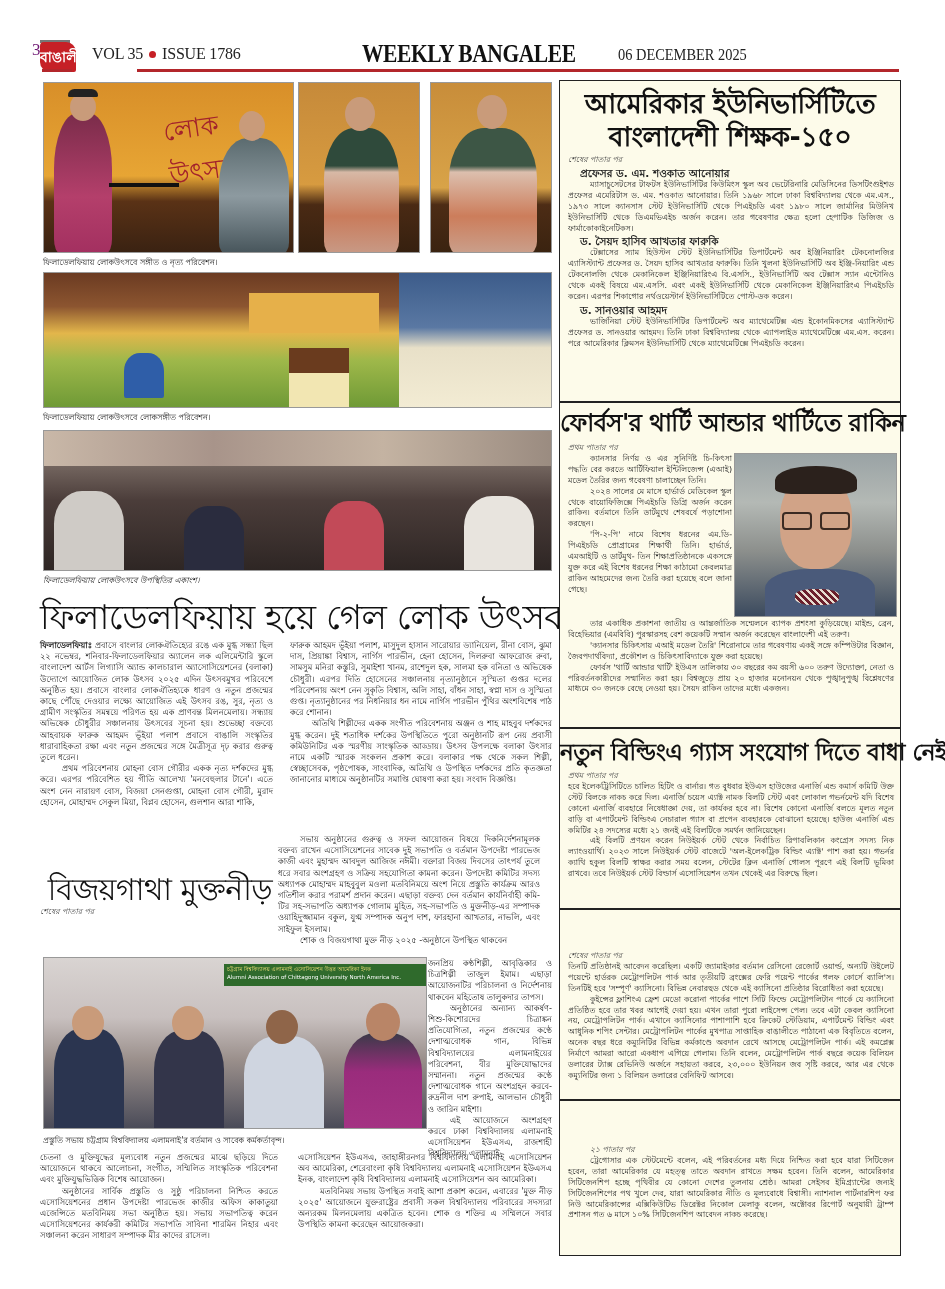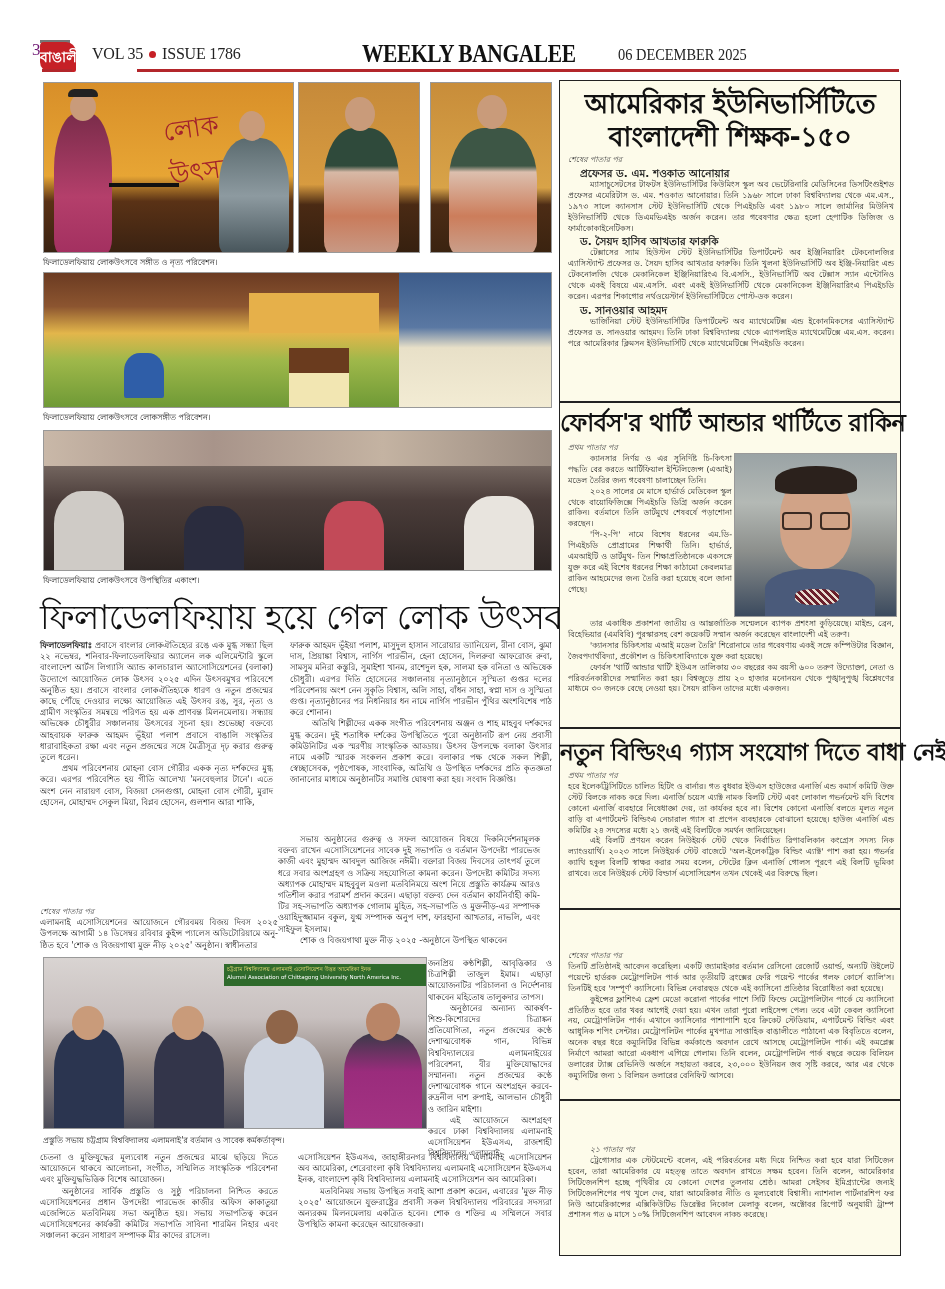--- a/index.html
+++ b/index.html
@@ -93,38 +93,38 @@
 </div>
 <div class="caption" style="left:43px;top:411px;">ফিলাডেলফিয়ায় লোকউৎসবে লোকসঙ্গীত পরিবেশন।</div>
 
 <div class="photo ph-audience" style="left:43px;top:430px;width:509px;height:141px;">
   <div style="position:absolute;left:0;top:0;width:509px;height:35px;background:linear-gradient(90deg,#c9b8a8,#a8948a,#c4b3a2,#9a8b80);"></div>
   <div style="position:absolute;left:10px;top:60px;width:70px;height:81px;background:#cfcbc6;border-radius:40% 40% 0 0;"></div>
   <div style="position:absolute;left:140px;top:75px;width:60px;height:66px;background:#2a2c3e;border-radius:40% 40% 0 0;"></div>
   <div style="position:absolute;left:280px;top:70px;width:60px;height:71px;background:#c24a58;border-radius:40% 40% 0 0;"></div>
   <div style="position:absolute;left:420px;top:65px;width:70px;height:76px;background:#e8e4de;border-radius:40% 40% 0 0;"></div>
 </div>
-<div class="caption" style="left:43px;top:574px;">ফিলাডেলফিয়ায় লোকউৎসবে উপস্থিতির একাংশ।</div>
+<div class="caption" style="left:43px;top:574px;font-style:italic;">ফিলাডেলফিয়ায় লোকউৎসবে উপস্থিতির একাংশ।</div>
 
 <h1 class="headline-xl" style="left:40px;top:597px;font-size:34px;">ফিলাডেলফিয়ায় হয়ে গেল লোক উৎসব ২০২৫</h1>
 <div class="body-text" style="left:40px;top:640px;width:233px;">
   <p class="noindent"><span class="lede-bold">ফিলাডেলফিয়াঃ</span> <span>প্রবাসে বাংলার লোকঐতিহ্যের রঙে এক মুগ্ধ সন্ধ্যা ছিল ২২ নভেম্বর, শনিবার-ফিলাডেলফিয়ার অ্যালেন লক এলিমেন্টারি স্কুলে বাংলাদেশ আর্টস লিগ্যাসি অ্যান্ড কালচারাল অ্যাসোসিয়েশনের (বলাকা) উদ্যোগে আয়োজিত লোক উৎসব ২০২৫ এদিন উৎসবমুখর পরিবেশে অনুষ্ঠিত হয়। প্রবাসে বাংলার লোকঐতিহ্যকে ধারণ ও নতুন প্রজন্মের কাছে পৌঁছে দেওয়ার লক্ষ্যে আয়োজিত এই উৎসব রঙ, সুর, নৃত্য ও গ্রামীণ সংস্কৃতির সমন্বয়ে পরিণত হয় এক প্রাণবন্ত মিলনমেলায়। সন্ধ্যায় অভিষেক চৌধুরীর সঞ্চালনায় উৎসবের সূচনা হয়। শুভেচ্ছা বক্তব্যে আহবায়ক ফারুক আহমদ ভূঁইয়া পলাশ প্রবাসে বাঙালি সংস্কৃতির ধারাবাহিকতা রক্ষা এবং নতুন প্রজন্মের সঙ্গে মৈত্রীসূত্র দৃঢ় করার গুরুত্ব তুলে ধরেন।</span></p>
   <p>প্রথম পরিবেশনায় মোহনা বোস গৌরীর একক নৃত্য দর্শকদের মুগ্ধ করে। এরপর পরিবেশিত হয় গীতি আলেখ্য 'মনবেহুলার টানে'। এতে অংশ নেন নারায়ণ বোস, বিজয়া সেনগুপ্তা, মোহনা বোস গৌরী, মুরাদ হোসেন, মোহাম্মদ সেকুল মিয়া, বিপ্লব হোসেন, গুলশান আরা শাকি,</p>
 </div>
 <div class="body-text" style="left:290px;top:640px;width:262px;">
   <p class="noindent">ফারুক আহমদ ভূঁইয়া পলাশ, মাসুদুল হাসান সারোয়ার ড্যানিয়েল, রীনা বোস, ঝুমা দাস, প্রিয়াঙ্কা বিশ্বাস, নার্গিস পারভীন, হেনা হোসেন, দিলরুবা আফরোজ রুবা, সামসুম মনিরা কস্তুরি, সুমাইশা খানম, রাশেদুল হক, সালমা হক বনিতা ও অভিষেক চৌধুরী। এরপর দিতি হোসেনের সঞ্চালনায় নৃত্যানুষ্ঠানে সুস্মিতা গুপ্তর দলের পরিবেশনায় অংশ নেন সুকৃতি বিশ্বাস, অলি সাহা, বাঁধন সাহা, স্বপ্না দাস ও সুস্মিতা গুপ্ত। নৃত্যানুষ্ঠানের পর নিধনিয়ার ধন নামে নার্গিস পারভীন পুঁথির অংশবিশেষ পাঠ করে শোনান।</p>
   <p>অতিথি শিল্পীদের একক সংগীত পরিবেশনায় অঞ্জন ও শাহ মাহবুব দর্শকদের মুগ্ধ করেন। দুই শতাধিক দর্শকের উপস্থিতিতে পুরো অনুষ্ঠানটি রূপ নেয় প্রবাসী কমিউনিটির এক স্মরণীয় সাংস্কৃতিক আড্ডায়। উৎসব উপলক্ষে বলাকা উৎসার নামে একটি স্মারক সংকলন প্রকাশ করে। বলাকার পক্ষ থেকে সকল শিল্পী, স্বেচ্ছাসেবক, পৃষ্ঠপোষক, সাংবাদিক, অতিথি ও উপস্থিত দর্শকদের প্রতি কৃতজ্ঞতা জানানোর মাধ্যমে অনুষ্ঠানটির সমাপ্তি ঘোষণা করা হয়। সংবাদ বিজ্ঞপ্তি।</p>
 </div>
 
 <h2 class="headline-xl" style="left:40px;top:836px;width:240px;text-align:center;font-size:30px;line-height:36px;">
   <br>
+  <span>বিজয়গাথা মুক্তনীড়</span>
 </h2>
 <div class="body-text" style="left:40px;top:906px;width:238px;">
   <p class="noindent kicker">শেষের পাতার পর</p>
-  <p class="noindent">এলামনাই এসোসিয়েশনের আয়োজনে গৌরবময় বিজয় দিবস ২০২৫ উপলক্ষে আগামী ১৪ ডিসেম্বর রবিবার কুইন্স প্যালেস অডিটোরিয়ামে অনু-ষ্ঠিত হবে 'শোক ও বিজয়গাথা মুক্ত নীড় ২০২৫' অনুষ্ঠান। স্বাধীনতার</p>
 </div>
 <div class="body-text" style="left:278px;top:834px;width:262px;">
   <p>সভায় অনুষ্ঠানের গুরুত্ব ও সফল আয়োজন বিষয়ে দিকনির্দেশনামূলক বক্তব্য রাখেন এসোসিয়েশনের সাবেক দুই সভাপতি ও বর্তমান উপদেষ্টা পারভেজ কাজী এবং মুহাম্মদ আবদুল আজিজ নঈমী। বক্তারা বিজয় দিবসের তাৎপর্য তুলে ধরে সবার অংশগ্রহণ ও সক্রিয় সহযোগিতা কামনা করেন। উপদেষ্টা কমিটির সদস্য অধ্যাপক মোহাম্মদ মাহবুবুল মওলা মতবিনিময়ে অংশ নিয়ে প্রস্তুতি কার্যক্রম আরও গতিশীল করার পরামর্শ প্রদান করেন। এছাড়া বক্তব্য দেন বর্তমান কার্যনির্বাহী কমি-টির সহ-সভাপতি অধ্যাপক গোলাম মুহিত, সহ-সভাপতি ও মুক্তনীড়-এর সম্পাদক ওয়াহিদুজ্জামান বকুল, যুগ্ম সম্পাদক অনুপ দাশ, ফারহানা আখতার, নাভলি, এবং সাইফুল ইসলাম।</p>
   <p>শোক ও বিজয়গাথা মুক্ত নীড় ২০২৫ -অনুষ্ঠানে উপস্থিত থাকবেন</p>
 </div>
 
 <div class="photo ph-meeting" style="left:43px;top:957px;width:384px;height:172px;">
   <div class="banner-green" style="left:180px;top:6px;width:204px;height:22px;">
     <div>চট্টগ্রাম বিশ্ববিদ্যালয় এলামনাই এসোসিয়েশন উত্তর আমেরিকা ইনক</div>
     <div class="banner-text-white">Alumni Association of Chittagong University North America Inc.</div>

